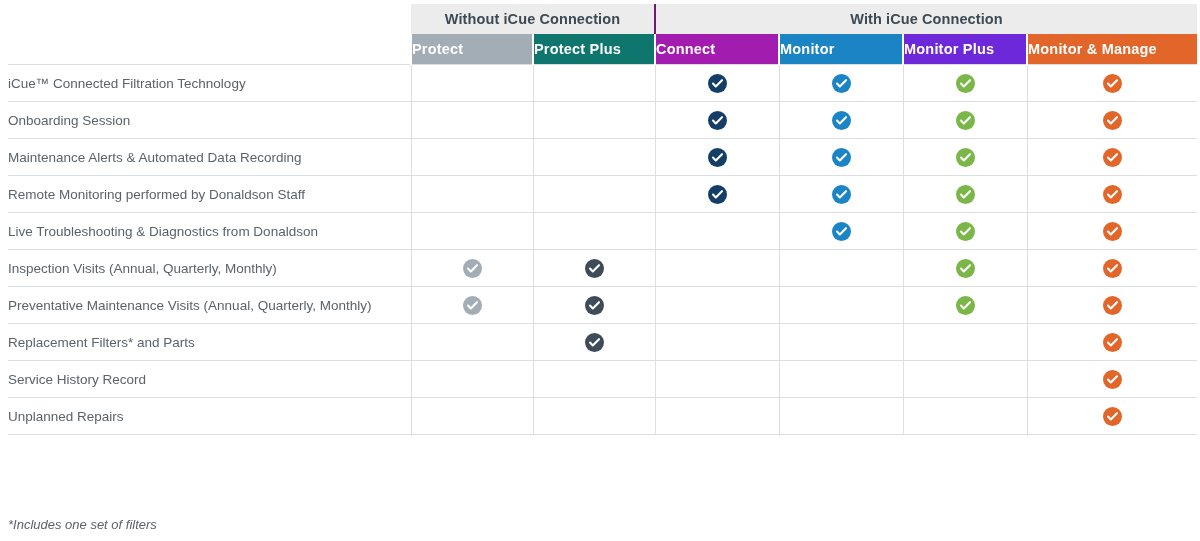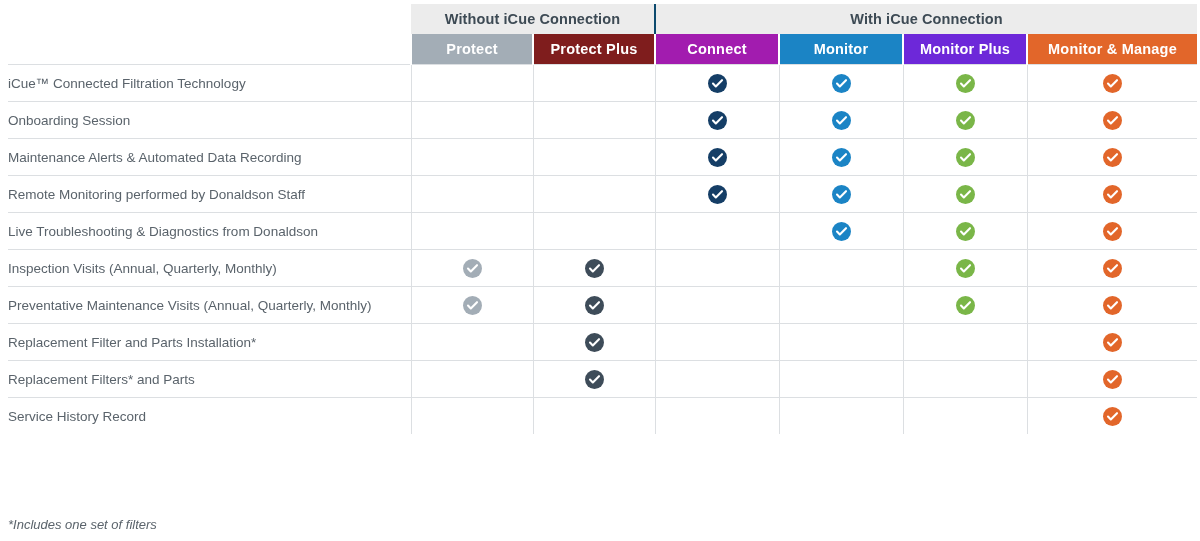--- a/index.html
+++ b/index.html
@@ -66,30 +66,30 @@
     font-size: 14.5px;
     font-weight: bold;
     text-align: center;
     vertical-align: middle;
     letter-spacing: 0.1px;
   }
   .group-head.spacer {
     background: #ffffff;
   }
   .group-head.sep-left {
-    border-left: 2px solid #0c4a6e;
+    border-left: 2px solid #701a75;
   }
 
   
   .plan-head {
     height: 30px;
     color: #ffffff;
     font-size: 14.5px;
     font-weight: bold;
-    text-align: center;
+    text-align: left;
     vertical-align: middle;
     letter-spacing: 0.2px;
     border-left: 2px solid #ffffff;
     border-right: 2px solid #ffffff;
     white-space: nowrap;
   }
   .plan-head.blank {
     background: #ffffff;
     border: none;
   }
@@ -167,21 +167,21 @@
     </colgroup>
     <thead>
       <tr>
         <td class="group-head spacer"></td>
         <td class="group-head" colspan="2">Without iCue Connection</td>
         <td class="group-head sep-left" colspan="4">With iCue Connection</td>
       </tr>
       <tr>
         <td class="plan-head blank"></td>
         <td class="plan-head" style="background:#a3adb6">Protect</td>
-        <td class="plan-head" style="background:#7f1d1d">Protect Plus</td>
+        <td class="plan-head" style="background:#0f766e">Protect Plus</td>
         <td class="plan-head" style="background:#a21caf">Connect</td>
         <td class="plan-head" style="background:#1b84c5">Monitor</td>
         <td class="plan-head" style="background:#6d28d9">Monitor Plus</td>
         <td class="plan-head" style="background:#e2662a;border-right:none">Monitor &amp; Manage</td>
       </tr>
     </thead>
     <tbody id="table-body">
         <tr>
           <td class="feature-cell">iCue™ Connected Filtration Technology</td>
           <td class="mark-cell"></td>
@@ -293,47 +293,45 @@
           <td class="mark-cell"></td>
           <td class="mark-cell"></td>
           <td class="mark-cell"><span class="check" style="background: rgb(122, 182, 72);"><svg viewBox="0 0 19 19" aria-hidden="true">
                 <path d="M5.0 9.6 L7.8 12.4 L14.0 6.2" fill="none" stroke="#ffffff" stroke-width="2.1" stroke-linecap="round" stroke-linejoin="round"></path>
               </svg></span></td>
           <td class="mark-cell last"><span class="check" style="background: rgb(226, 102, 42);"><svg viewBox="0 0 19 19" aria-hidden="true">
                 <path d="M5.0 9.6 L7.8 12.4 L14.0 6.2" fill="none" stroke="#ffffff" stroke-width="2.1" stroke-linecap="round" stroke-linejoin="round"></path>
               </svg></span></td>
         </tr>
         <tr>
-          <td class="feature-cell">Replacement Filter and Parts Installation*</td>
+          <td class="feature-cell">Replacement Filters* and Parts</td>
           <td class="mark-cell"></td>
           <td class="mark-cell"><span class="check" style="background: rgb(62, 76, 89);"><svg viewBox="0 0 19 19" aria-hidden="true">
                 <path d="M5.0 9.6 L7.8 12.4 L14.0 6.2" fill="none" stroke="#ffffff" stroke-width="2.1" stroke-linecap="round" stroke-linejoin="round"></path>
               </svg></span></td>
           <td class="mark-cell"></td>
           <td class="mark-cell"></td>
           <td class="mark-cell"></td>
           <td class="mark-cell last"><span class="check" style="background: rgb(226, 102, 42);"><svg viewBox="0 0 19 19" aria-hidden="true">
                 <path d="M5.0 9.6 L7.8 12.4 L14.0 6.2" fill="none" stroke="#ffffff" stroke-width="2.1" stroke-linecap="round" stroke-linejoin="round"></path>
               </svg></span></td>
         </tr>
         <tr>
-          <td class="feature-cell">Replacement Filters* and Parts</td>
-          <td class="mark-cell"></td>
-          <td class="mark-cell"><span class="check" style="background: rgb(62, 76, 89);"><svg viewBox="0 0 19 19" aria-hidden="true">
-                <path d="M5.0 9.6 L7.8 12.4 L14.0 6.2" fill="none" stroke="#ffffff" stroke-width="2.1" stroke-linecap="round" stroke-linejoin="round"></path>
-              </svg></span></td>
-          <td class="mark-cell"></td>
-          <td class="mark-cell"></td>
-          <td class="mark-cell"></td>
-          <td class="mark-cell last"><span class="check" style="background: rgb(226, 102, 42);"><svg viewBox="0 0 19 19" aria-hidden="true">
-                <path d="M5.0 9.6 L7.8 12.4 L14.0 6.2" fill="none" stroke="#ffffff" stroke-width="2.1" stroke-linecap="round" stroke-linejoin="round"></path>
-              </svg></span></td>
-        </tr>
-        <tr>
           <td class="feature-cell">Service History Record</td>
+          <td class="mark-cell"></td>
+          <td class="mark-cell"></td>
+          <td class="mark-cell"></td>
+          <td class="mark-cell"></td>
+          <td class="mark-cell"></td>
+          <td class="mark-cell last"><span class="check" style="background: rgb(226, 102, 42);"><svg viewBox="0 0 19 19" aria-hidden="true">
+                <path d="M5.0 9.6 L7.8 12.4 L14.0 6.2" fill="none" stroke="#ffffff" stroke-width="2.1" stroke-linecap="round" stroke-linejoin="round"></path>
+              </svg></span></td>
+        </tr>
+        <tr class="last-row">
+          <td class="feature-cell">Unplanned Repairs</td>
           <td class="mark-cell"></td>
           <td class="mark-cell"></td>
           <td class="mark-cell"></td>
           <td class="mark-cell"></td>
           <td class="mark-cell"></td>
           <td class="mark-cell last"><span class="check" style="background: rgb(226, 102, 42);"><svg viewBox="0 0 19 19" aria-hidden="true">
                 <path d="M5.0 9.6 L7.8 12.4 L14.0 6.2" fill="none" stroke="#ffffff" stroke-width="2.1" stroke-linecap="round" stroke-linejoin="round"></path>
               </svg></span></td>
         </tr>
       </tbody>

